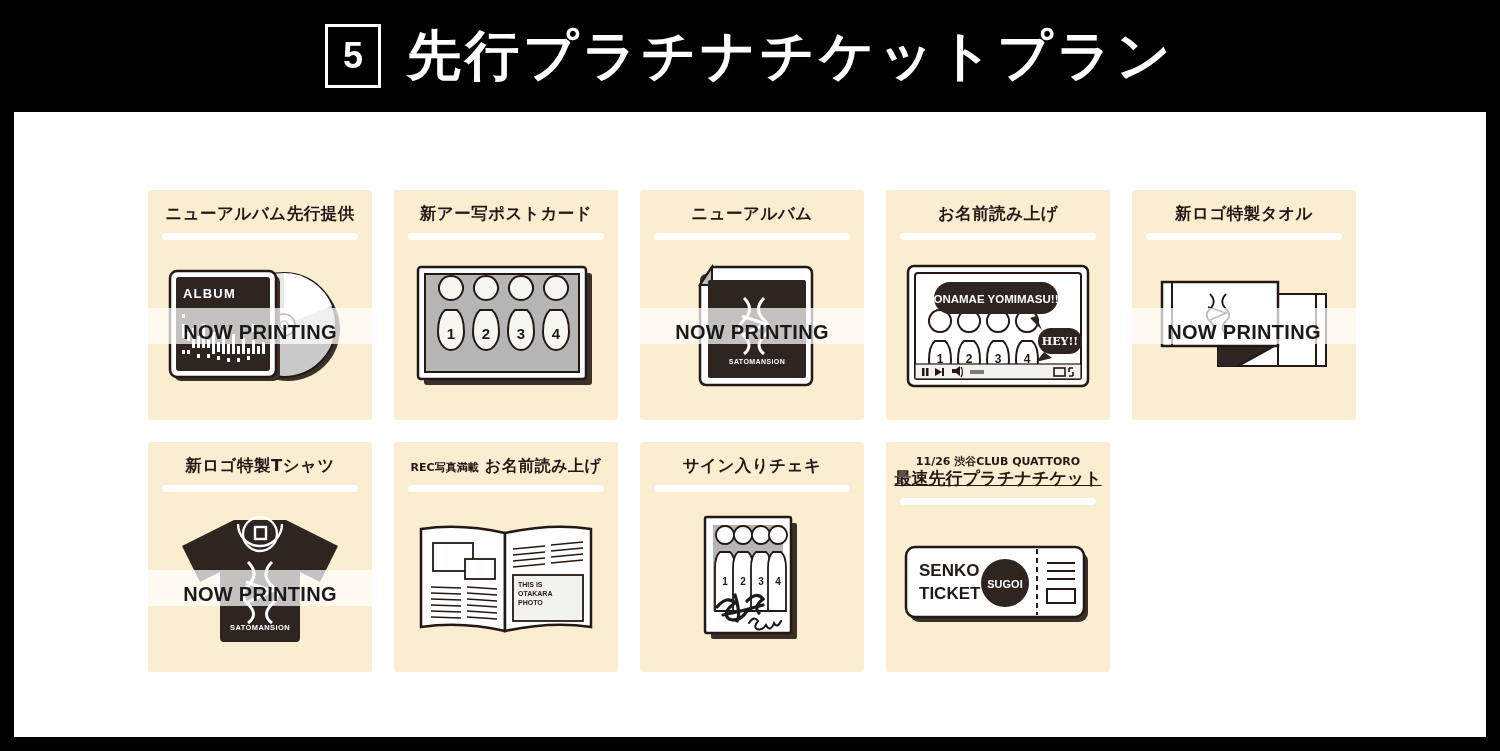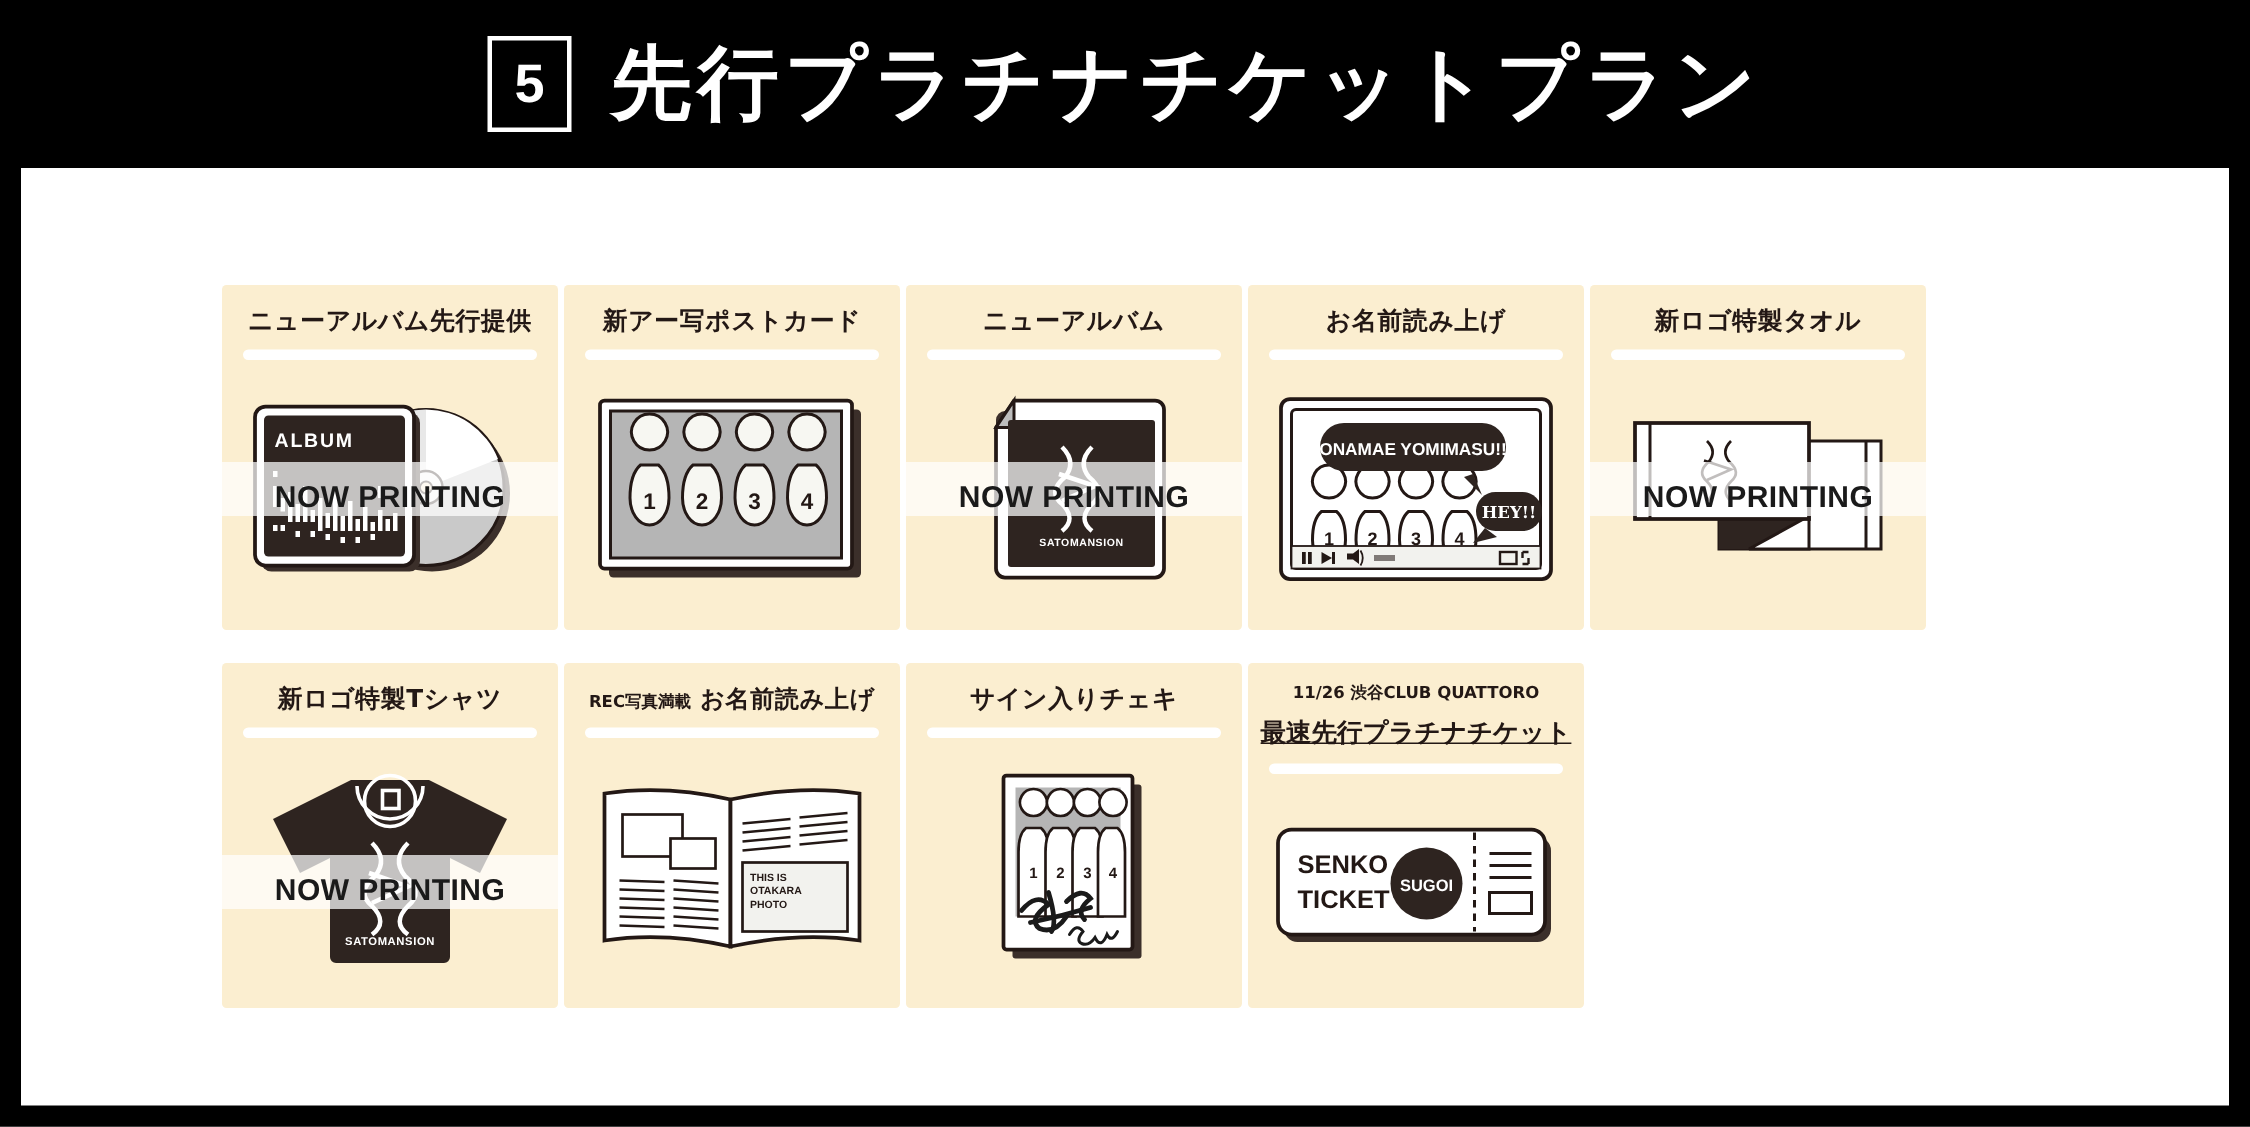--- a/index.html
+++ b/index.html
@@ -42,21 +42,21 @@
     width:1472px;height:625px;
     background:#ffffff;
     box-sizing:border-box;
   }
 
   .grid{
     position:absolute;
     left:134px;top:78px;
     width:1224px;
     display:flex;flex-wrap:wrap;
-    gap:22px 4px;
+    gap:22px 22px;
   }
 
   .card{
     width:224px;height:230px;
     background:#fbeed0;
     border-radius:3px;
     box-sizing:border-box;
     padding:14px 12px 8px 12px;
     display:flex;flex-direction:column;align-items:center;
     position:relative;
@@ -64,21 +64,21 @@
   .card.hidden-slot{background:transparent;}
 
   .card-kicker{
     font-family:"DejaVu Sans",sans-serif;
     font-size:11px;
     color:#231815;
     font-weight:bold;
     letter-spacing:0px;
     line-height:1.1;
     text-align:center;
-    margin-bottom:11px;
+    margin-bottom:0;
   }
   .card-title{
     font-family:"DejaVu Sans",sans-serif;
     font-size:16.5px;
     font-weight:bold;
     color:#231815;
     text-align:center;
     line-height:1.22;
     letter-spacing:0.5px;
     white-space:nowrap;

